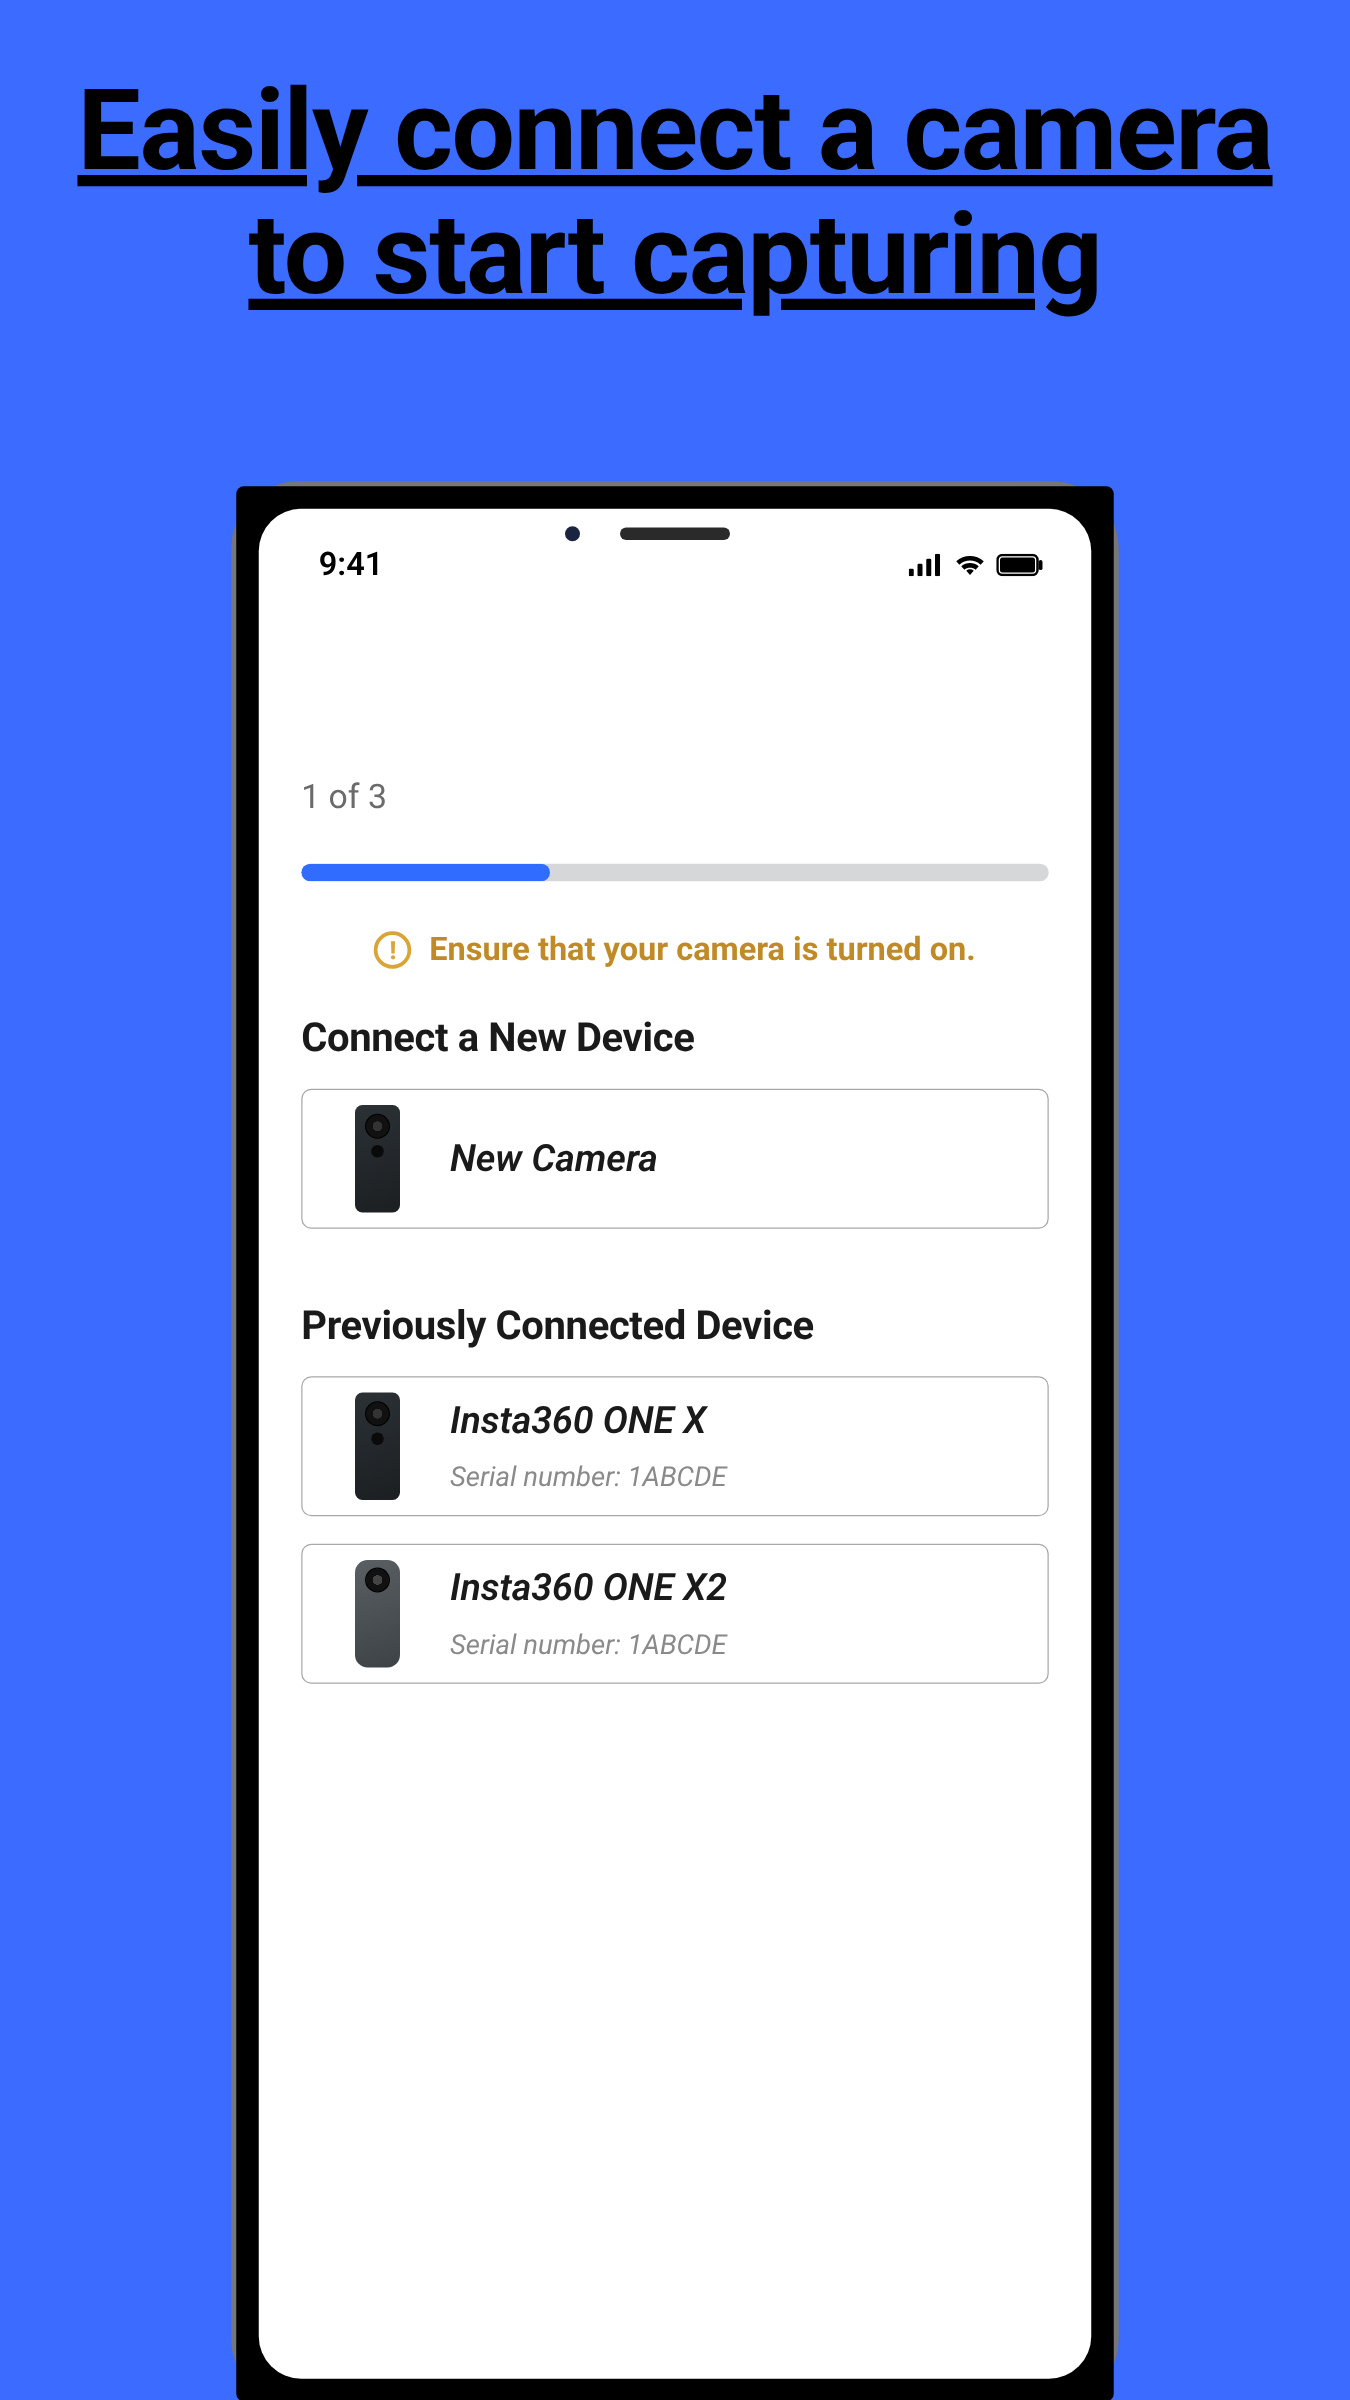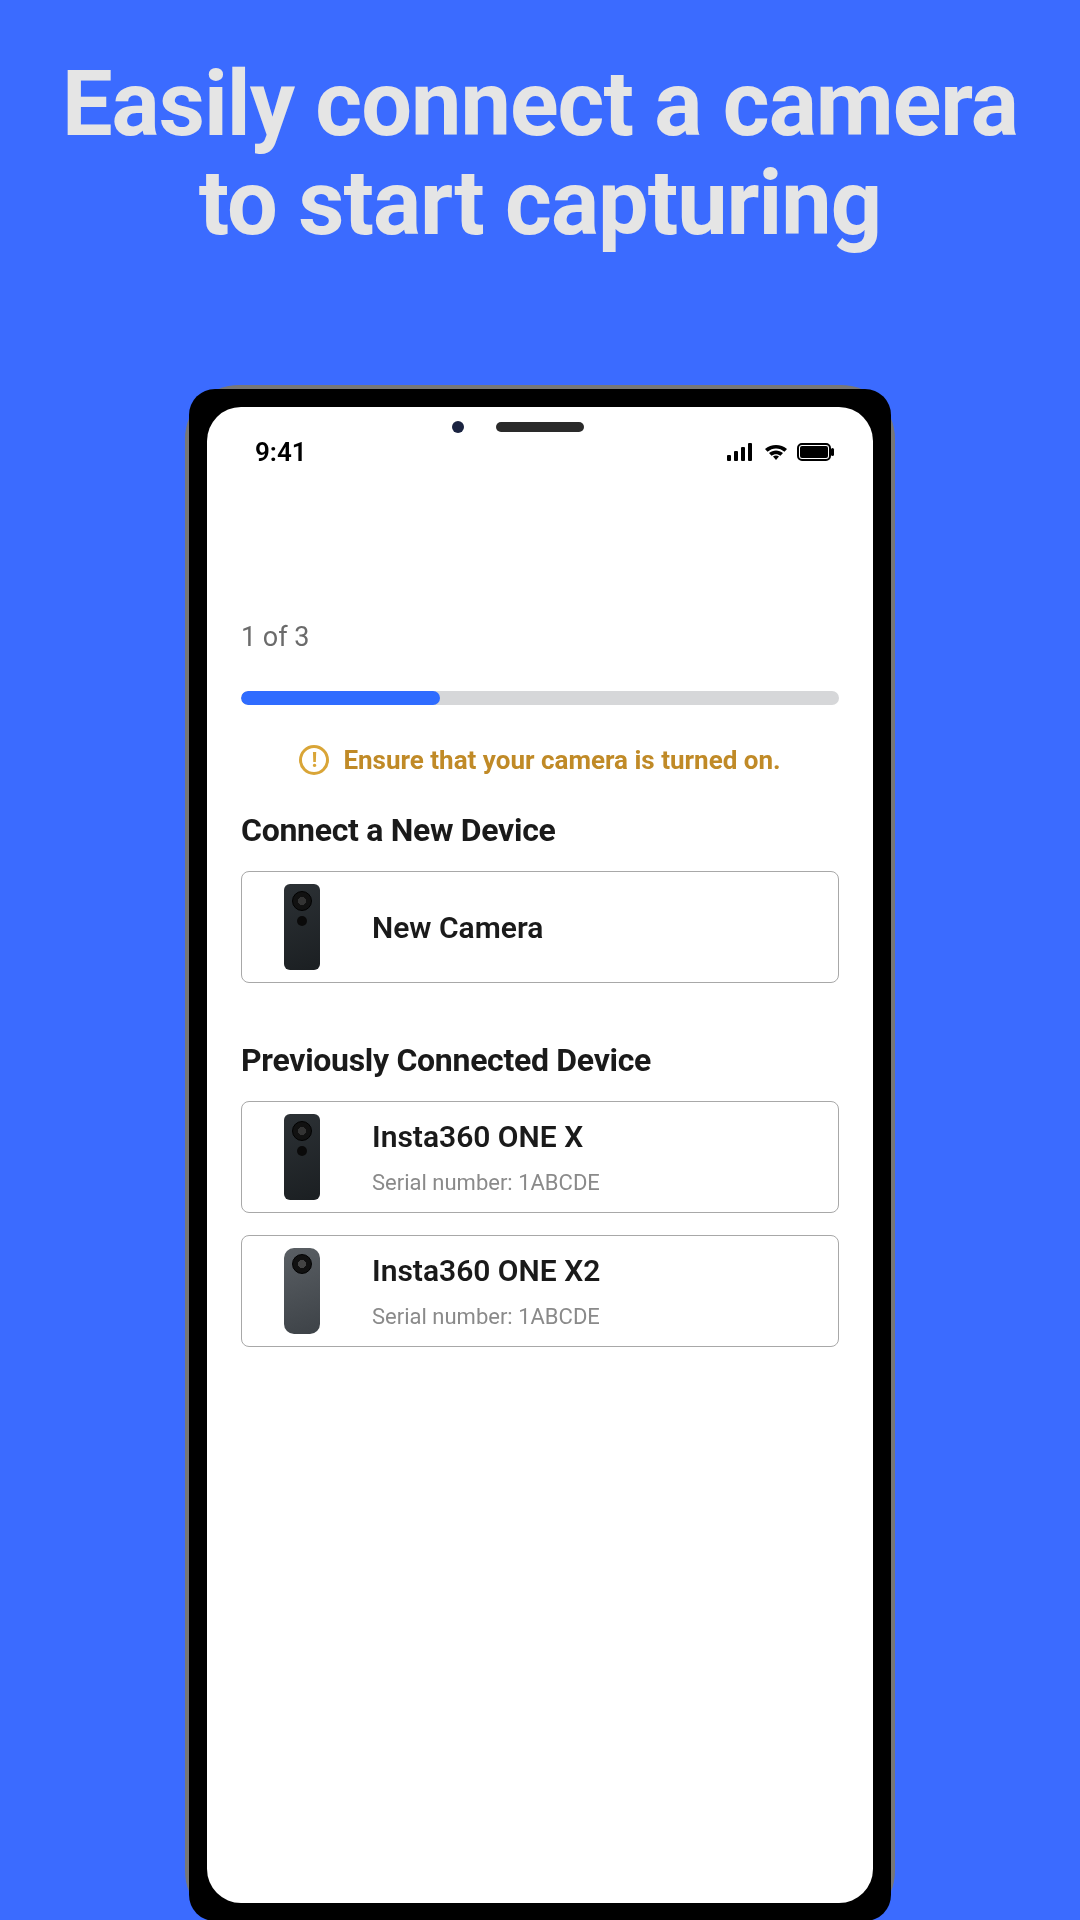--- a/index.html
+++ b/index.html
@@ -6,45 +6,46 @@
   html, body { width: 100%; height: 100%; }
   body {
     width: 1080px;
     height: 1920px;
     background: #3b6bff;
     font-family: -apple-system, BlinkMacSystemFont, 'Segoe UI', Roboto, Helvetica, Arial, sans-serif;
     overflow: hidden;
     position: relative;
   }
   .headline {
-    color: #e5e5e5;
+    color: #000000;
     font-size: 90px;
     font-weight: 700;
     text-align: center;
     line-height: 1.1;
     padding: 55px 60px 0;
     letter-spacing: -1px;
+    text-decoration: underline;
   }
 
   .phone-outer {
     position: absolute;
     left: 50%;
     transform: translateX(-50%);
     top: 385px;
     width: 710px;
     height: 1540px;
     background: #777;
     border-radius: 54px;
     padding: 4px;
   }
   .phone-frame {
     width: 100%;
     height: 100%;
     background: #000;
-    border-radius: 26px;
+    border-radius: 6px;
     padding: 18px;
   }
   .phone-screen {
     width: 100%;
     height: 100%;
     background: #fff;
     border-radius: 34px;
     position: relative;
     overflow: hidden;
   }
@@ -156,24 +157,25 @@
     margin-top: 36px;
     letter-spacing: -0.3px;
   }
 
   .device-card {
     border: 1.5px solid #a8a8a8;
     border-radius: 8px;
     margin-top: 22px;
     display: flex;
     align-items: center;
-    gap: 52px;
+    gap: 40px;
     padding: 12px 24px;
     min-height: 112px;
     cursor: pointer;
+    font-style: italic;
   }
   .device-card.prev {
     min-height: 108px;
     padding-left: 24px;
   }
   .cam {
     width: 36px;
     height: 86px;
     border-radius: 6px;
     position: relative;

